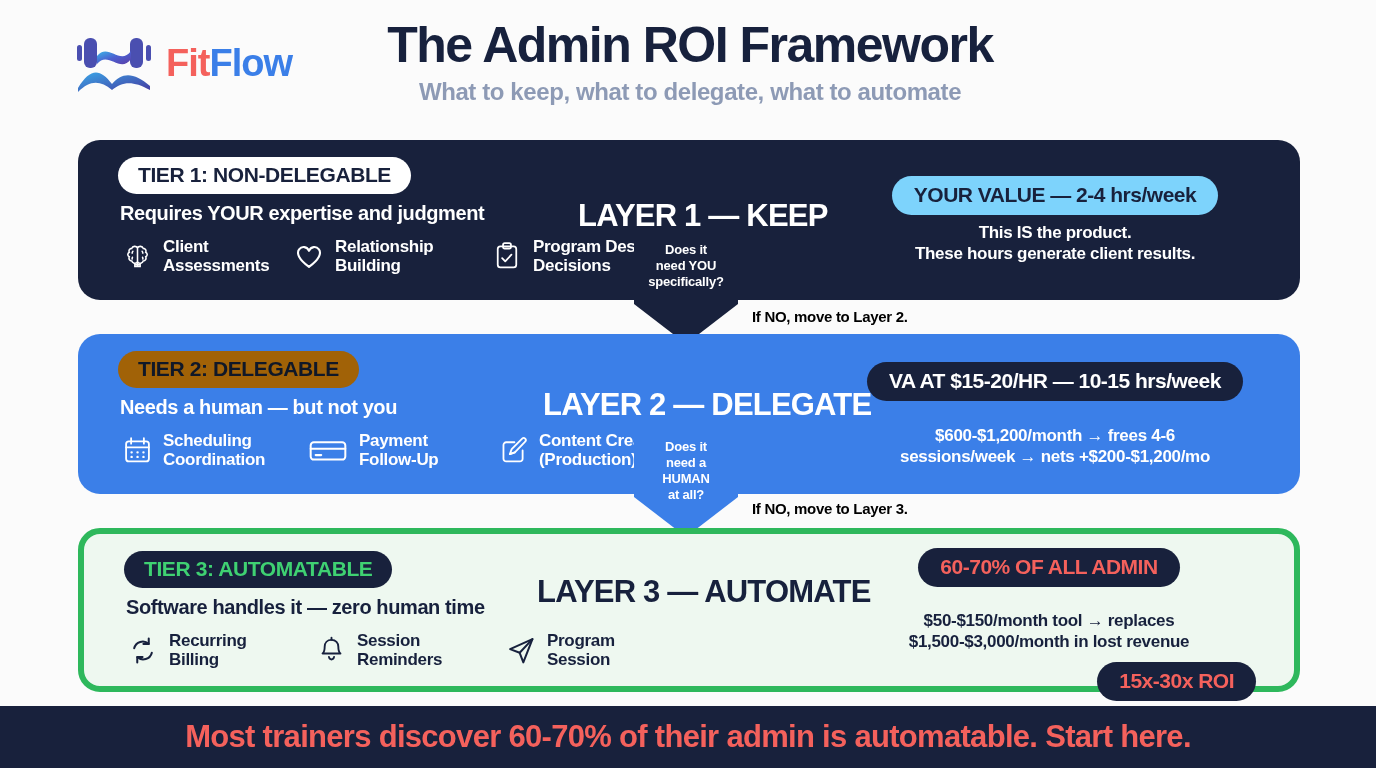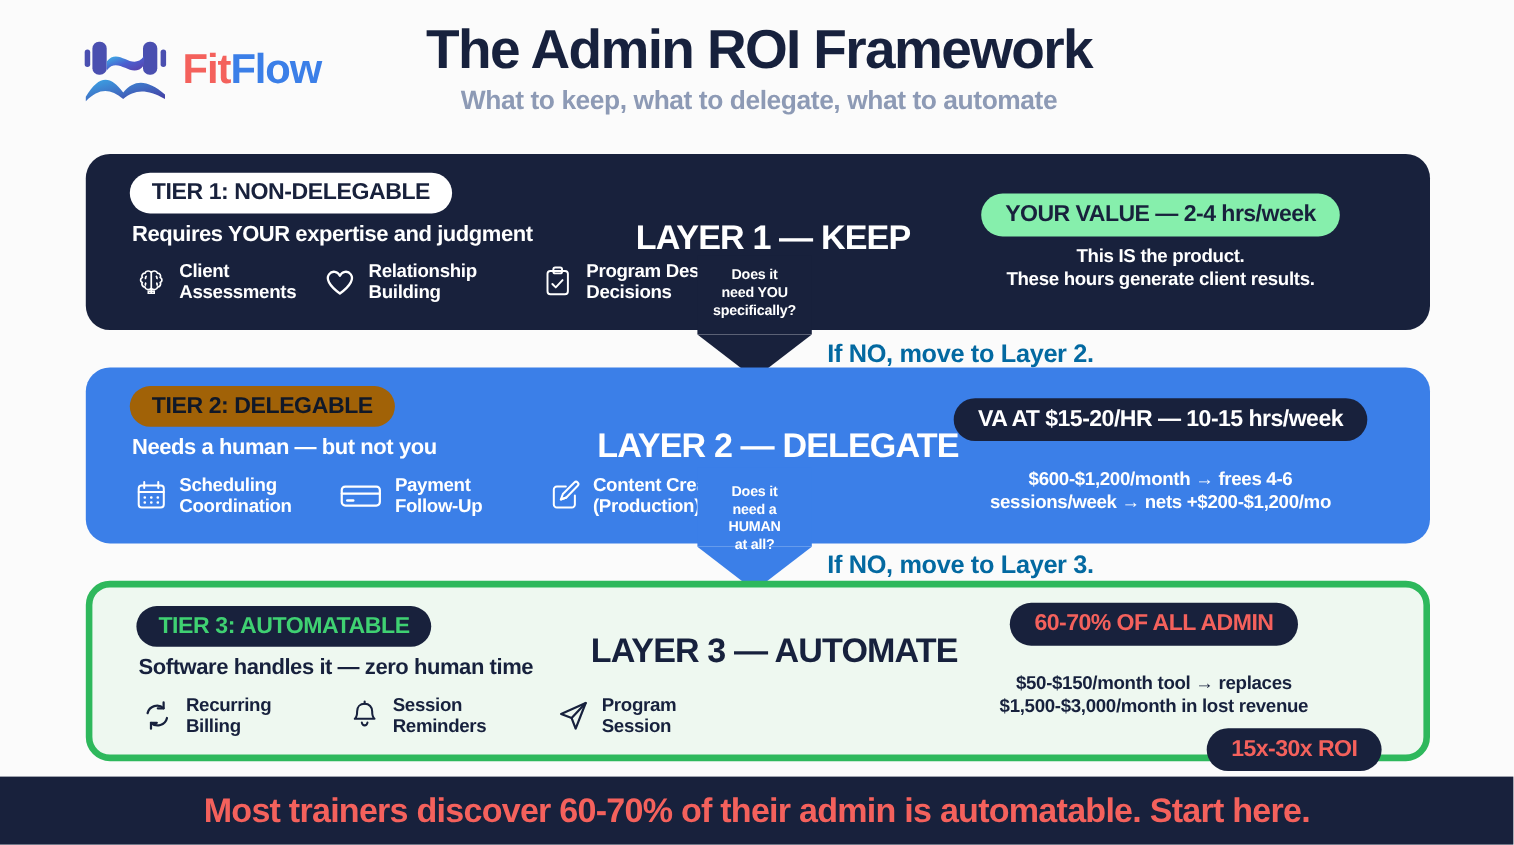--- a/index.html
+++ b/index.html
@@ -49,41 +49,41 @@
 
   .layer-title{ position:absolute; font-size:31px; font-weight:bold; letter-spacing:-0.8px; white-space:nowrap; }
   #layer1-title{ left:578px; top:198px; color:#ffffff; }
   #layer2-title{ left:543px; top:387px; color:#ffffff; }
   #layer3-title{ left:537px; top:574px; color:#17213d; }
 
   
   .right-col{ position:absolute; right:30px; text-align:center; width:430px; }
   .val-pill{ display:inline-block; padding:7px 22px 8px; border-radius:22px; font-size:21px; font-weight:bold;
              letter-spacing:-0.5px; white-space:nowrap; }
-  #vp1{ background:#86efac; color:#18213c; }
+  #vp1{ background:#7dd3fc; color:#18213c; }
   #vp2{ background:#18213c; color:#ffffff; }
   #vp3{ background:#18213c; color:#f4615c; }
   #vp4{ background:#18213c; color:#f4615c; }
   .val-note{ font-size:17px; font-weight:bold; line-height:1.25; letter-spacing:-0.3px; margin-top:7px; }
 
   
   .connector{ position:absolute; width:104px; }
   #conn1{ left:634px; top:232px; height:128px; }
   #conn2{ left:634px; top:425px; height:128px; }
   .conn-stem{ position:absolute; left:0; top:0; width:104px; }
   #stem1{ height:72px; background:#18213c; }
   #stem2{ height:72px; background:#3b7fe8; }
   .conn-head{ position:absolute; left:0; top:72px; width:0; height:0; border-left:52px solid transparent;
               border-right:52px solid transparent; }
   #head1{ border-top:40px solid #18213c; }
   #head2{ border-top:40px solid #3b7fe8; }
   .conn-q{ position:absolute; left:0; top:10px; width:104px; text-align:center; color:#ffffff;
            font-size:13px; font-weight:bold; line-height:1.22; letter-spacing:-0.2px; z-index:3; }
 
-  .if-no{ position:absolute; font-size:23px; font-weight:bold; color:#0369a1; letter-spacing:-0.3px; white-space:nowrap; }
+  .if-no{ position:absolute; font-size:15px; font-weight:bold; color:#000000; letter-spacing:-0.3px; white-space:nowrap; }
   #ifno1{ left:752px; top:308px; }
   #ifno2{ left:752px; top:500px; }
 
   
   #footer{ position:absolute; left:0; top:706px; width:1376px; height:62px; background:#18213c;
            display:flex; align-items:center; justify-content:center; }
   #footer-text{ font-size:31px; font-weight:bold; color:#f4615c; letter-spacing:-0.7px; white-space:nowrap; }
 </style>
 </head>
 <body>

